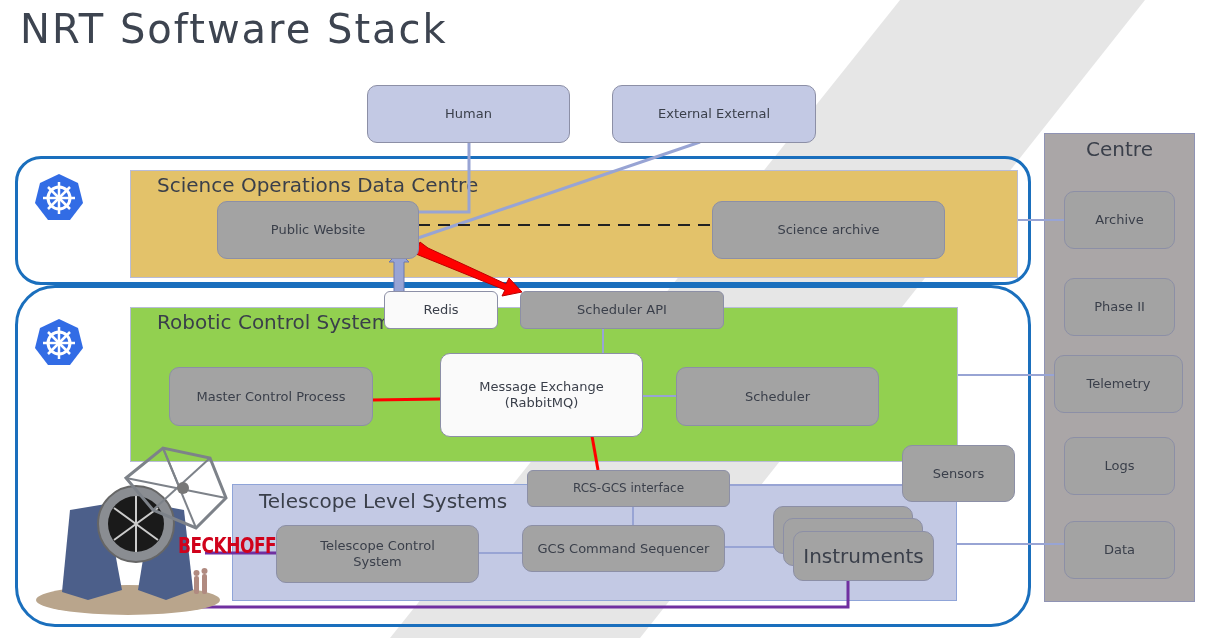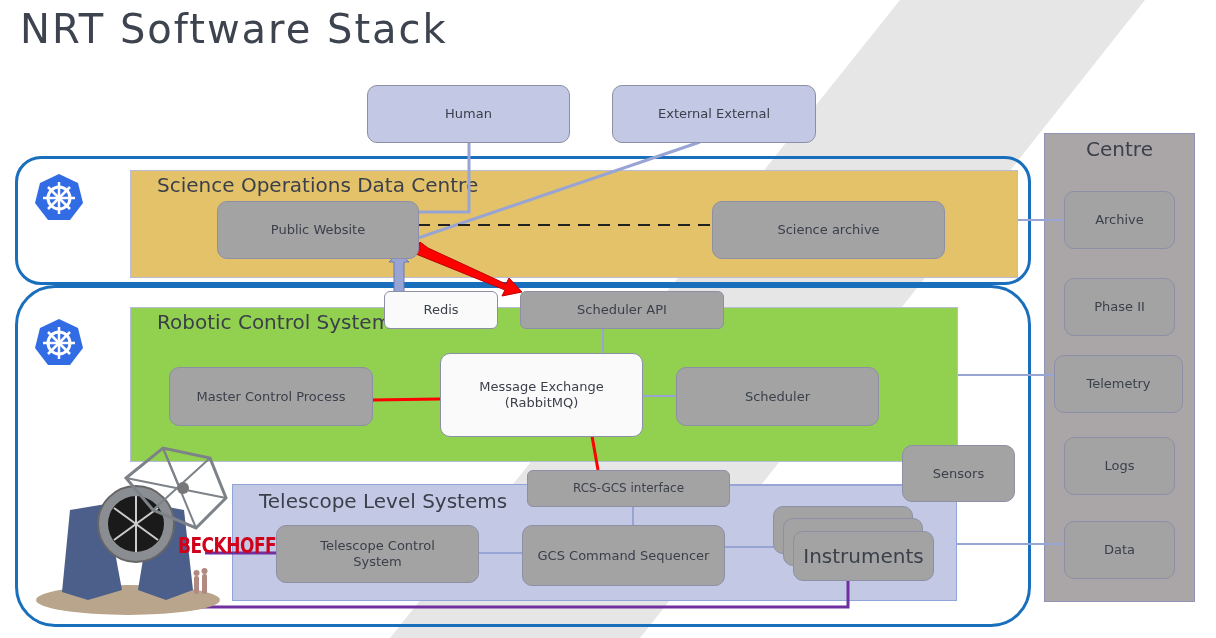--- a/index.html
+++ b/index.html
@@ -115,21 +115,21 @@
 <div class="abs box white" style="left:384px;top:291px;width:114px;height:38px;border-radius:6px;">Redis</div>
 <div class="abs box tan" style="left:520px;top:291px;width:204px;height:38px;border-radius:6px;">Scheduler API</div>
 
 <div class="abs box tan" style="left:169px;top:367px;width:204px;height:59px;padding:0 20px;">Master Control Process</div>
 <div class="abs box white" style="left:440px;top:353px;width:203px;height:84px;padding:0 30px;">Message Exchange (RabbitMQ)</div>
 <div class="abs box tan" style="left:676px;top:367px;width:203px;height:59px;">Scheduler</div>
 
 <div class="abs box tan" style="left:527px;top:470px;width:203px;height:37px;font-size:12px;border-radius:6px;">RCS-GCS interface</div>
 <div class="abs box tan" style="left:902px;top:445px;width:113px;height:57px;">Sensors</div>
 <div class="abs box tan" style="left:276px;top:525px;width:203px;height:58px;padding:2px 20px;">Telescope Control System</div>
-<div class="abs box tan" style="left:522px;top:525px;width:203px;height:61px;padding:0 10px;">GCS Command Sequencer</div>
+<div class="abs box tan" style="left:522px;top:525px;width:203px;height:47px;padding:0 10px;">GCS Command Sequencer</div>
 <div class="abs box tan" style="left:773px;top:506px;width:140px;height:48px;"></div>
 <div class="abs box tan" style="left:783px;top:518px;width:140px;height:48px;"></div>
 <div class="abs box tan" style="left:793px;top:531px;width:141px;height:50px;font-size:20px;">Instruments</div>
 
 <div class="abs box tan" style="left:1064px;top:191px;width:111px;height:58px;">Archive</div>
 <div class="abs box tan" style="left:1064px;top:278px;width:111px;height:58px;">Phase II</div>
 <div class="abs box tan" style="left:1054px;top:355px;width:129px;height:58px;">Telemetry</div>
 <div class="abs box tan" style="left:1064px;top:437px;width:111px;height:58px;">Logs</div>
 <div class="abs box tan" style="left:1064px;top:521px;width:111px;height:58px;">Data</div>
 

